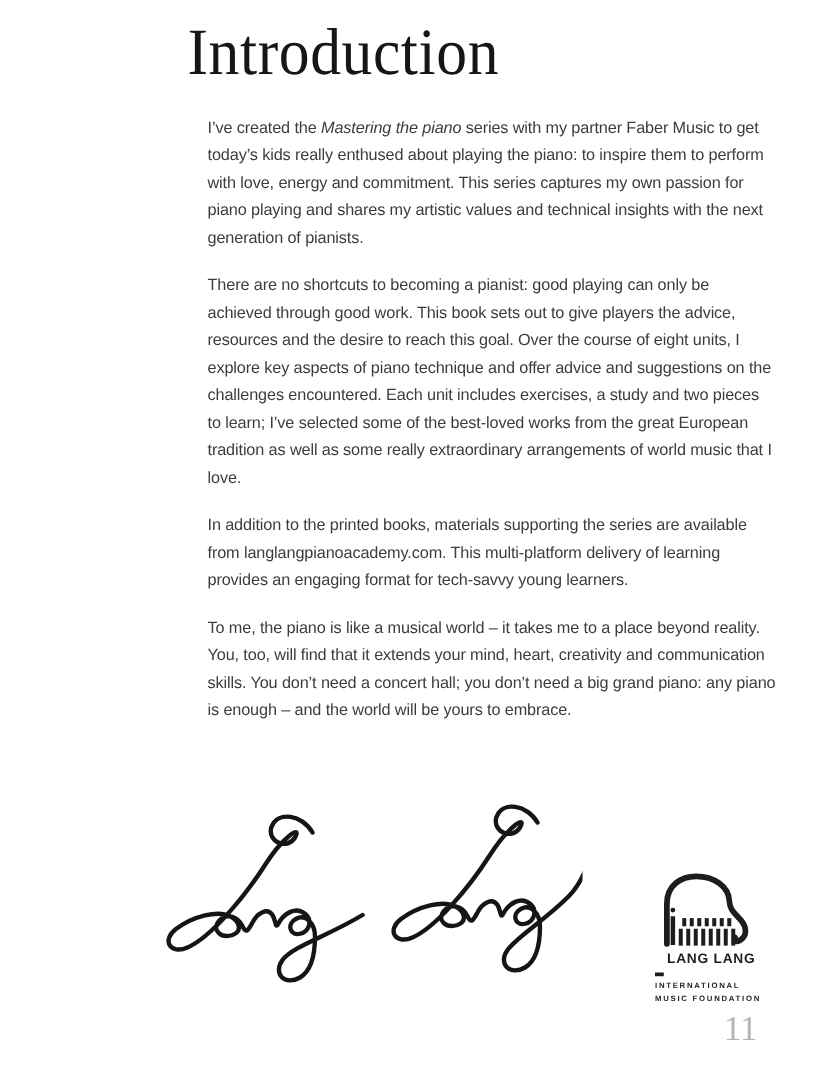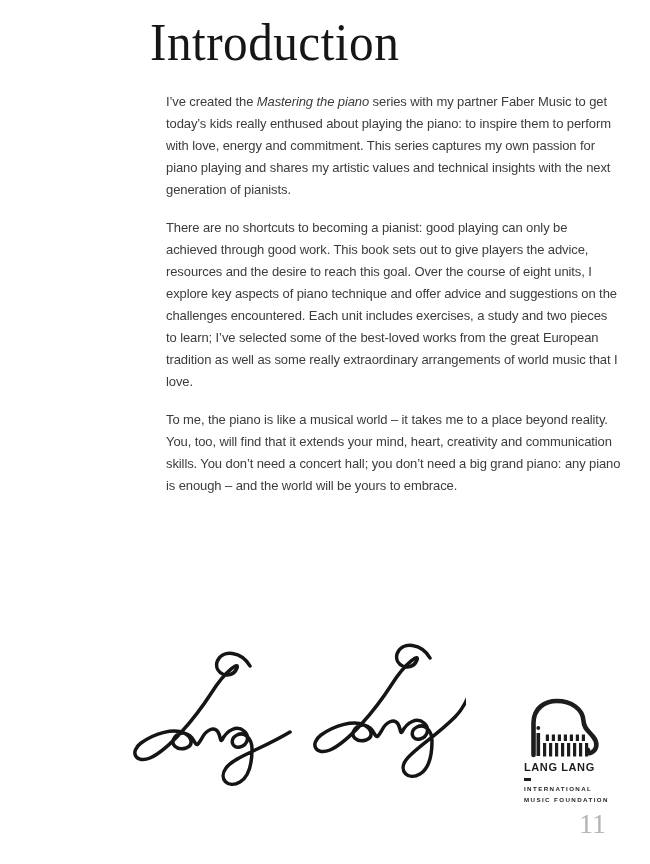--- a/index.html
+++ b/index.html
@@ -74,20 +74,21 @@
     stroke-linejoin: round;
   }
   .piano-key { fill: #1d1d1d; }
   .logo-wordmark {
     margin-top: 1px;
     font-weight: bold;
     font-size: 11px;
     letter-spacing: 0.6px;
     color: #1d1d1d;
     white-space: nowrap;
+    text-align: center;
   }
   .logo-dash {
     width: 7px;
     height: 2.6px;
     background: #1d1d1d;
     margin-top: 5px;
   }
   .logo-sub {
     margin-top: 4px;
     font-size: 6.2px;
@@ -108,20 +109,21 @@
 </head>
 <body>
 
 <div class="page">
 
   <h1 class="title">Introduction</h1>
 
   <main class="body-text">
     <p class="para"><span>I’ve created the </span><em>Mastering the piano</em><span> series with my partner Faber Music to get today’s kids really enthused about playing the piano: to inspire them to perform with love, energy and commitment. This series captures my own passion for piano playing and shares my artistic values and technical insights with the next generation of pianists.</span></p>
     <p class="para">There are no shortcuts to becoming a pianist: good playing can only be achieved through good work. This book sets out to give players the advice, resources and the desire to reach this goal. Over the course of eight units, I explore key aspects of piano technique and offer advice and suggestions on the challenges encountered. Each unit includes exercises, a study and two pieces to learn; I’ve selected some of the best-loved works from the great European tradition as well as some really extraordinary arrangements of world music that I love.</p>
+    <p class="para">In addition to the printed books, materials supporting the series are available from langlangpianoacademy.com. This multi-platform delivery of learning provides an engaging format for tech-savvy young learners.</p>
     <p class="para">To me, the piano is like a musical world – it takes me to a place beyond reality. You, too, will find that it extends your mind, heart, creativity and communication skills. You don’t need a concert hall; you don’t need a big grand piano: any piano is enough – and the world will be yours to embrace.</p>
   </main>
 
   <div class="signature" role="img" aria-label="Lang Lang">
     <svg viewBox="0 0 352 152">
       <g transform="translate(6,12)">
         <path class="sig-stroke" d="M130,16
           C122,2 102,-2 97,12 C94,24 110,30 116,20 C122,9 106,20 92,42
           C74,70 48,100 30,108 C16,114 9,102 21,93 C35,83 54,78 64,83
           C72,87 74,95 66,98 C57,101 49,94 55,87 C61,80 70,83 74,91

